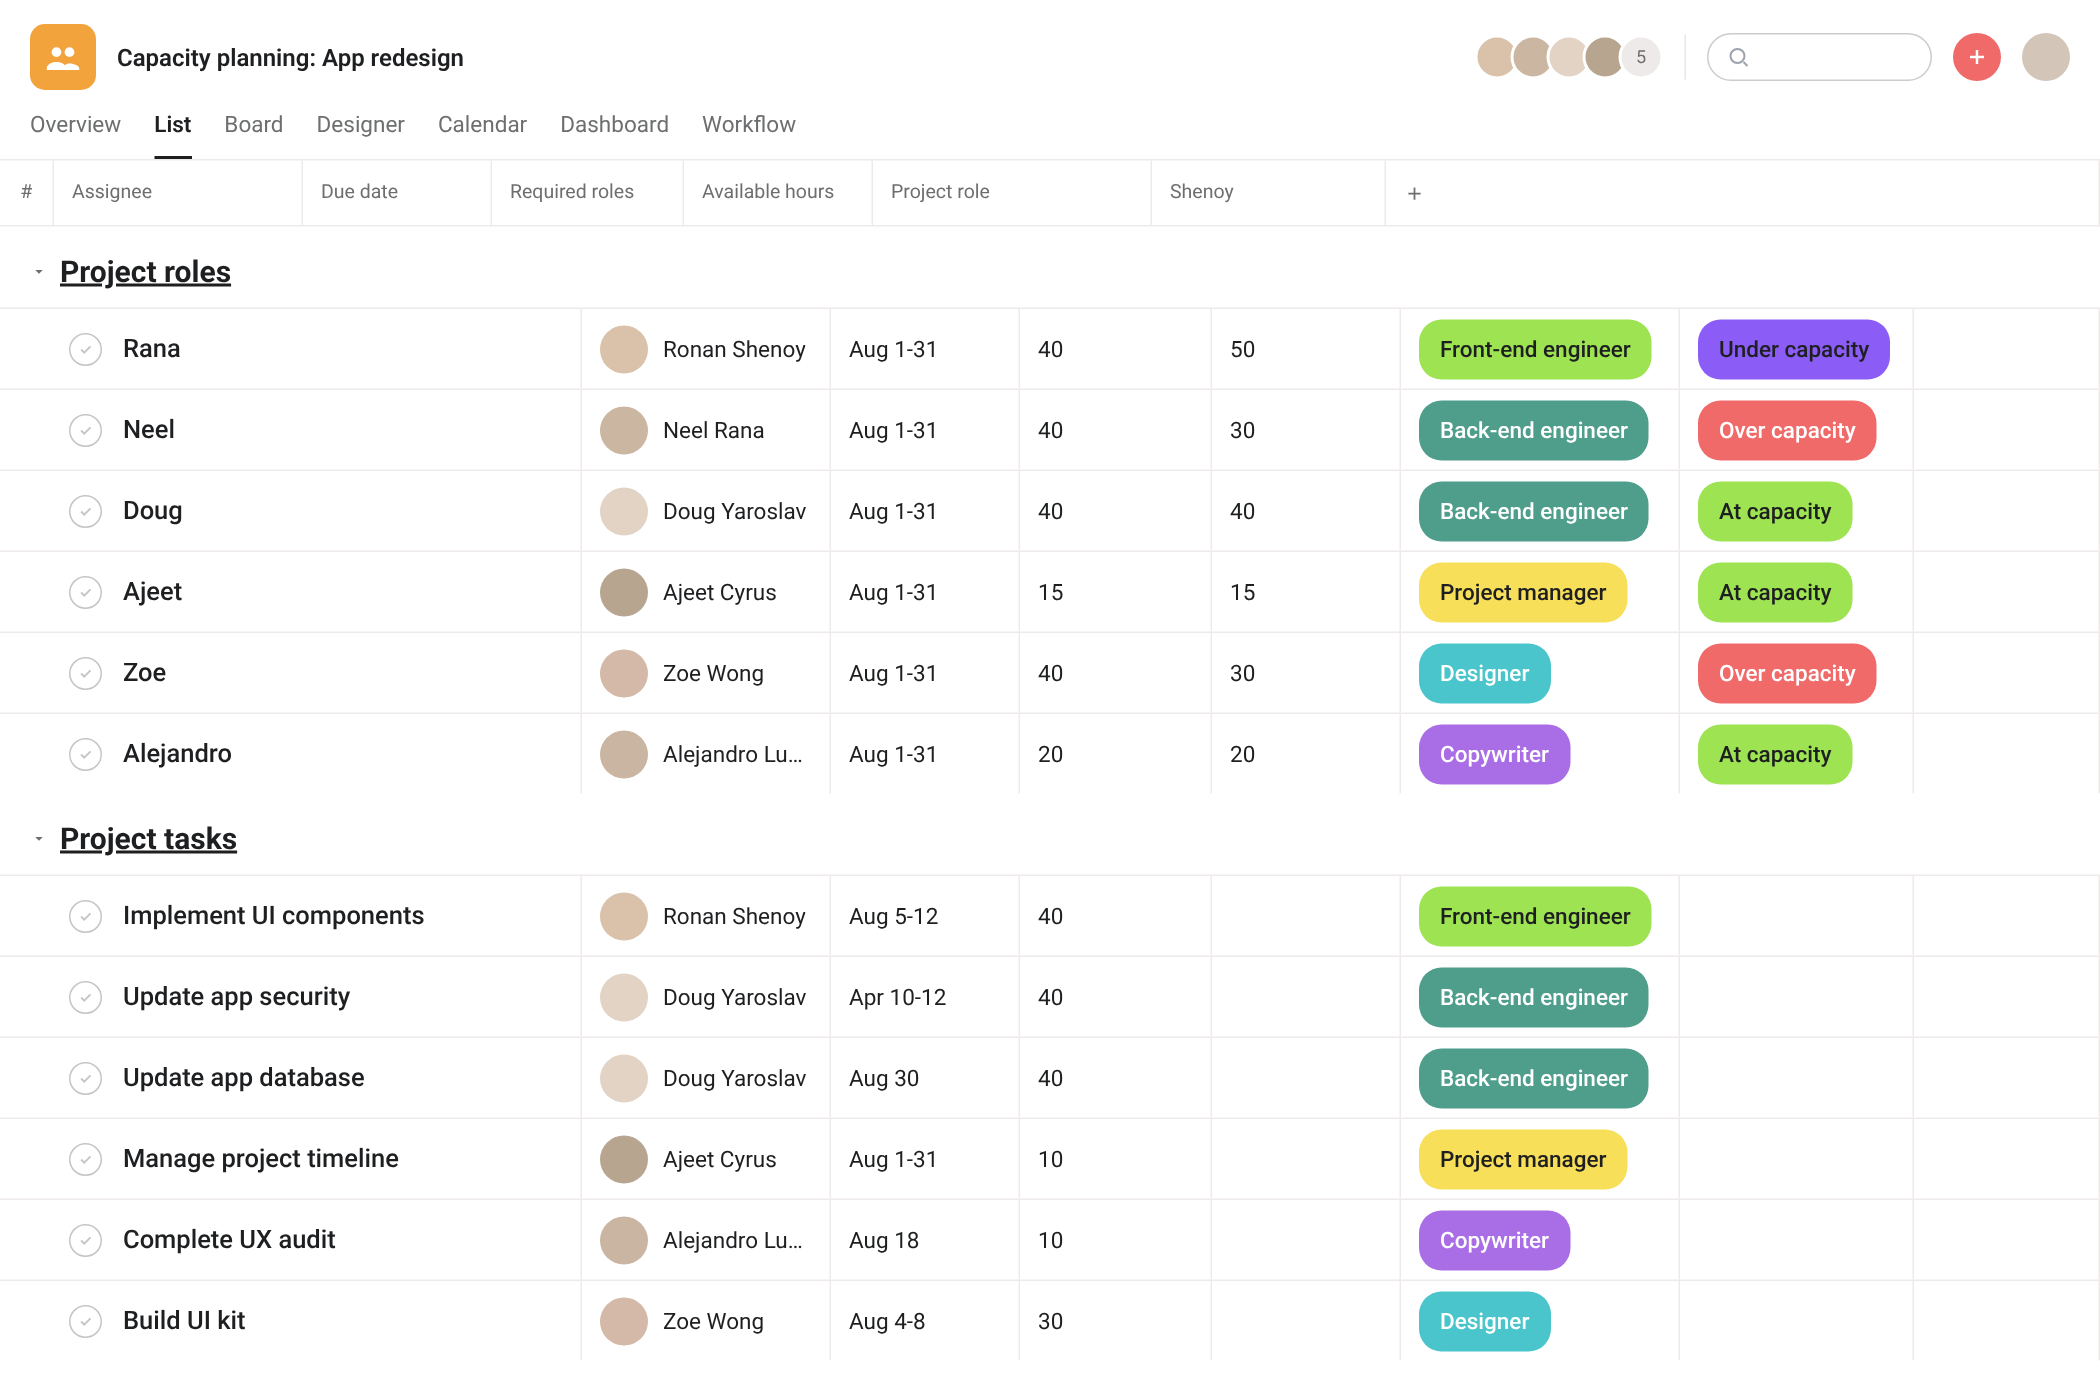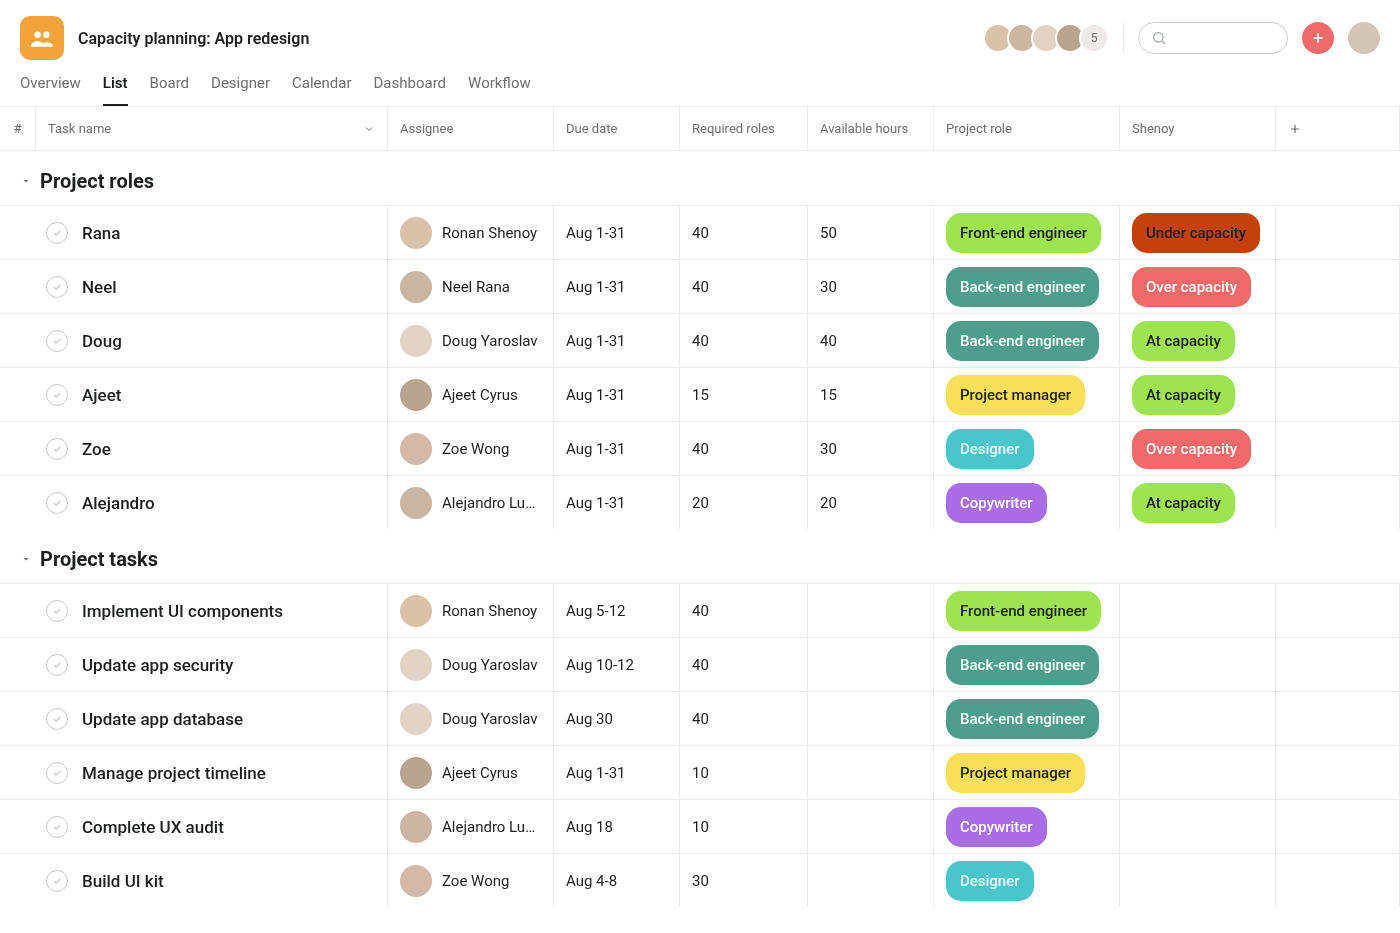--- a/index.html
+++ b/index.html
@@ -115,21 +115,21 @@
 .chev-down { color: #6d6e6f; }
 .plus-col { color: #6d6e6f; }
 
 .section-header {
   display: flex;
   align-items: center;
   padding: 18px 20px 12px 20px;
   gap: 8px;
 }
 .section-header .caret { width: 12px; color: #6d6e6f; }
-.section-title { font-size: 20px; font-weight: 700; }
+.section-title { font-size: 20px; font-weight: 700; text-decoration: underline; }
 
 .row {
   display: flex;
   border-top: 1px solid #edeae9;
   height: 54px;
   align-items: center;
 }
 .row .cell {
   border-right: 1px solid #edeae9;
   height: 100%;
@@ -219,26 +219,20 @@
     <div class="tab active">List</div>
     <div class="tab">Board</div>
     <div class="tab">Designer</div>
     <div class="tab">Calendar</div>
     <div class="tab">Dashboard</div>
     <div class="tab">Workflow</div>
   </div>
 
 <div class="col-headers">
   <div class="col col-num">#</div>
-  <div class="col col-task">
-    <span>Task name</span>
-    <svg class="chev-down" width="12" height="12" viewBox="0 0 24 24" fill="none" stroke="currentColor" stroke-width="2">
-        <path d="M6 9l6 6 6-6"></path>
-      </svg>
-  </div>
   <div class="col col-assignee">Assignee</div>
   <div class="col col-due">Due date</div>
   <div class="col col-req">Required roles</div>
   <div class="col col-avail">Available hours</div>
   <div class="col col-role">Project role</div>
   <div class="col col-status">Shenoy</div>
   <div class="col col-add">
     <svg class="plus-col" width="14" height="14" viewBox="0 0 24 24" fill="none" stroke="currentColor" stroke-width="2">
         <path d="M12 5v14M5 12h14"></path>
       </svg>
@@ -266,21 +260,21 @@
         <div class="row-avatar av-a"></div>
         <span class="assignee-name">Ronan Shenoy</span>
       </div>
       <div class="cell cell-due">Aug 1-31</div>
       <div class="cell cell-req">40</div>
       <div class="cell cell-avail">50</div>
       <div class="cell cell-role">
         <span class="pill" style="background: rgb(158, 227, 82); color: rgb(30, 31, 33);">Front-end engineer</span>
       </div>
       <div class="cell cell-status">
-        <span class="pill" style="background: #c2410c; color: rgb(30, 31, 33);">Under capacity</span>
+        <span class="pill" style="background: #8b5cf6; color: rgb(30, 31, 33);">Under capacity</span>
       </div>
       <div class="cell cell-rest"></div>
     </div>
     <div class="row">
       <div class="cell cell-pad"></div>
       <div class="cell cell-task">
         <span class="check-circle">
           <svg viewBox="0 0 24 24" fill="none" stroke="currentColor" stroke-width="3">
             <path d="M5 12l5 5L20 7"></path>
           </svg>
@@ -438,21 +432,21 @@
           <svg viewBox="0 0 24 24" fill="none" stroke="currentColor" stroke-width="3">
             <path d="M5 12l5 5L20 7"></path>
           </svg>
         </span>
         <span class="task-label">Update app security</span>
       </div>
       <div class="cell cell-assignee">
         <div class="row-avatar av-c"></div>
         <span class="assignee-name">Doug Yaroslav</span>
       </div>
-      <div class="cell cell-due">Aug 10-12</div>
+      <div class="cell cell-due">Apr 10-12</div>
       <div class="cell cell-req">40</div>
       <div class="cell cell-avail"></div>
       <div class="cell cell-role">
         <span class="pill" style="background: rgb(79, 158, 140); color: rgb(255, 255, 255);">Back-end engineer</span>
       </div>
       <div class="cell cell-status"></div>
       <div class="cell cell-rest"></div>
     </div>
     <div class="row">
       <div class="cell cell-pad"></div>

